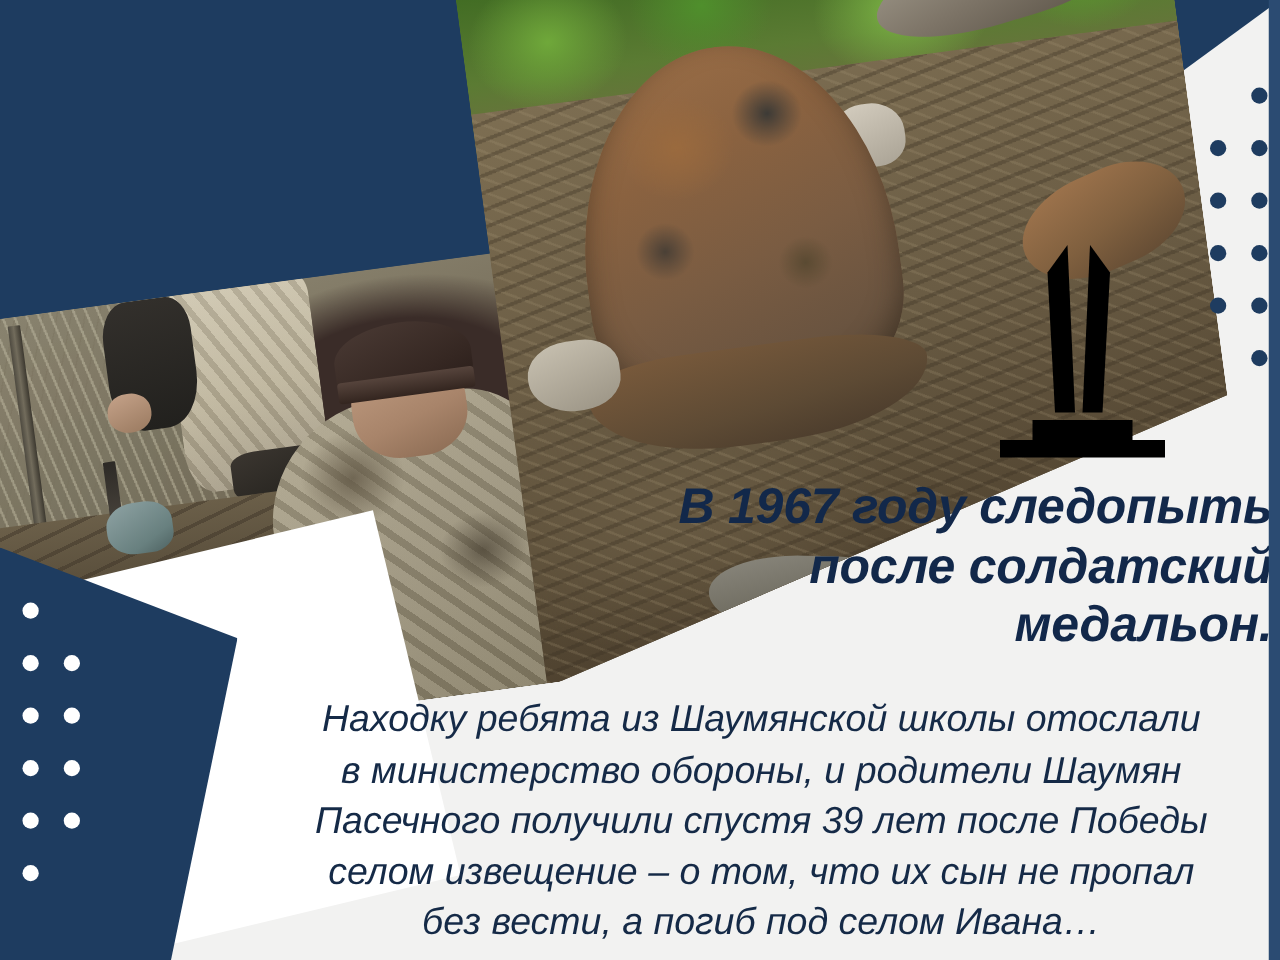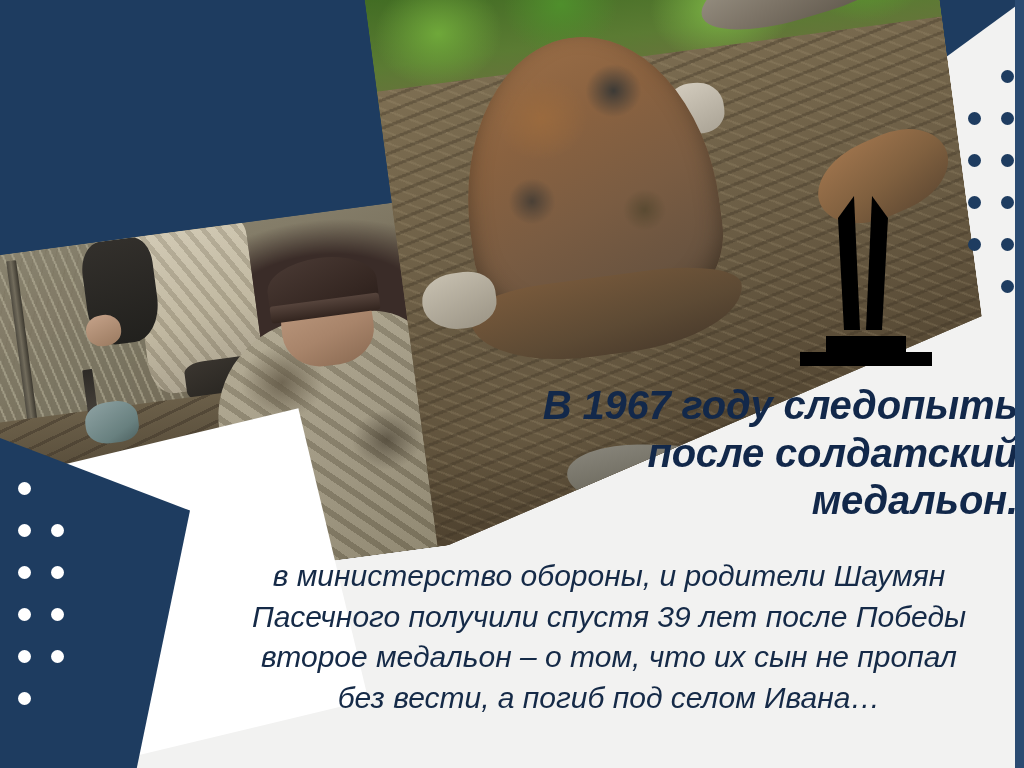--- a/index.html
+++ b/index.html
@@ -392,21 +392,22 @@
     <span class="dot dot-white" style="left:0px;  top:210px;"></span>
   </div>
 
   <div class="headline">
     <div>В 1967 году следопыть</div>
     <div>после солдатский</div>
     <div>медальон.</div>
   </div>
 
   <div class="body-copy">
+    <div>Находку  ребята  из Шаумянской  школы отослали</div>
     <div>в министерство обороны,  и  родители  Шаумян</div>
     <div>Пасечного получили спустя 39 лет после Победы</div>
-    <div>второе  медальон – о том, что их сын не пропал</div>
+    <div>селом  извещение – о том, что их сын не пропал</div>
     <div>без вести, а погиб под селом Ивана…</div>
   </div>
 
   <div class="edge-strip"></div>
 
 </div>
 
 </body></html>

